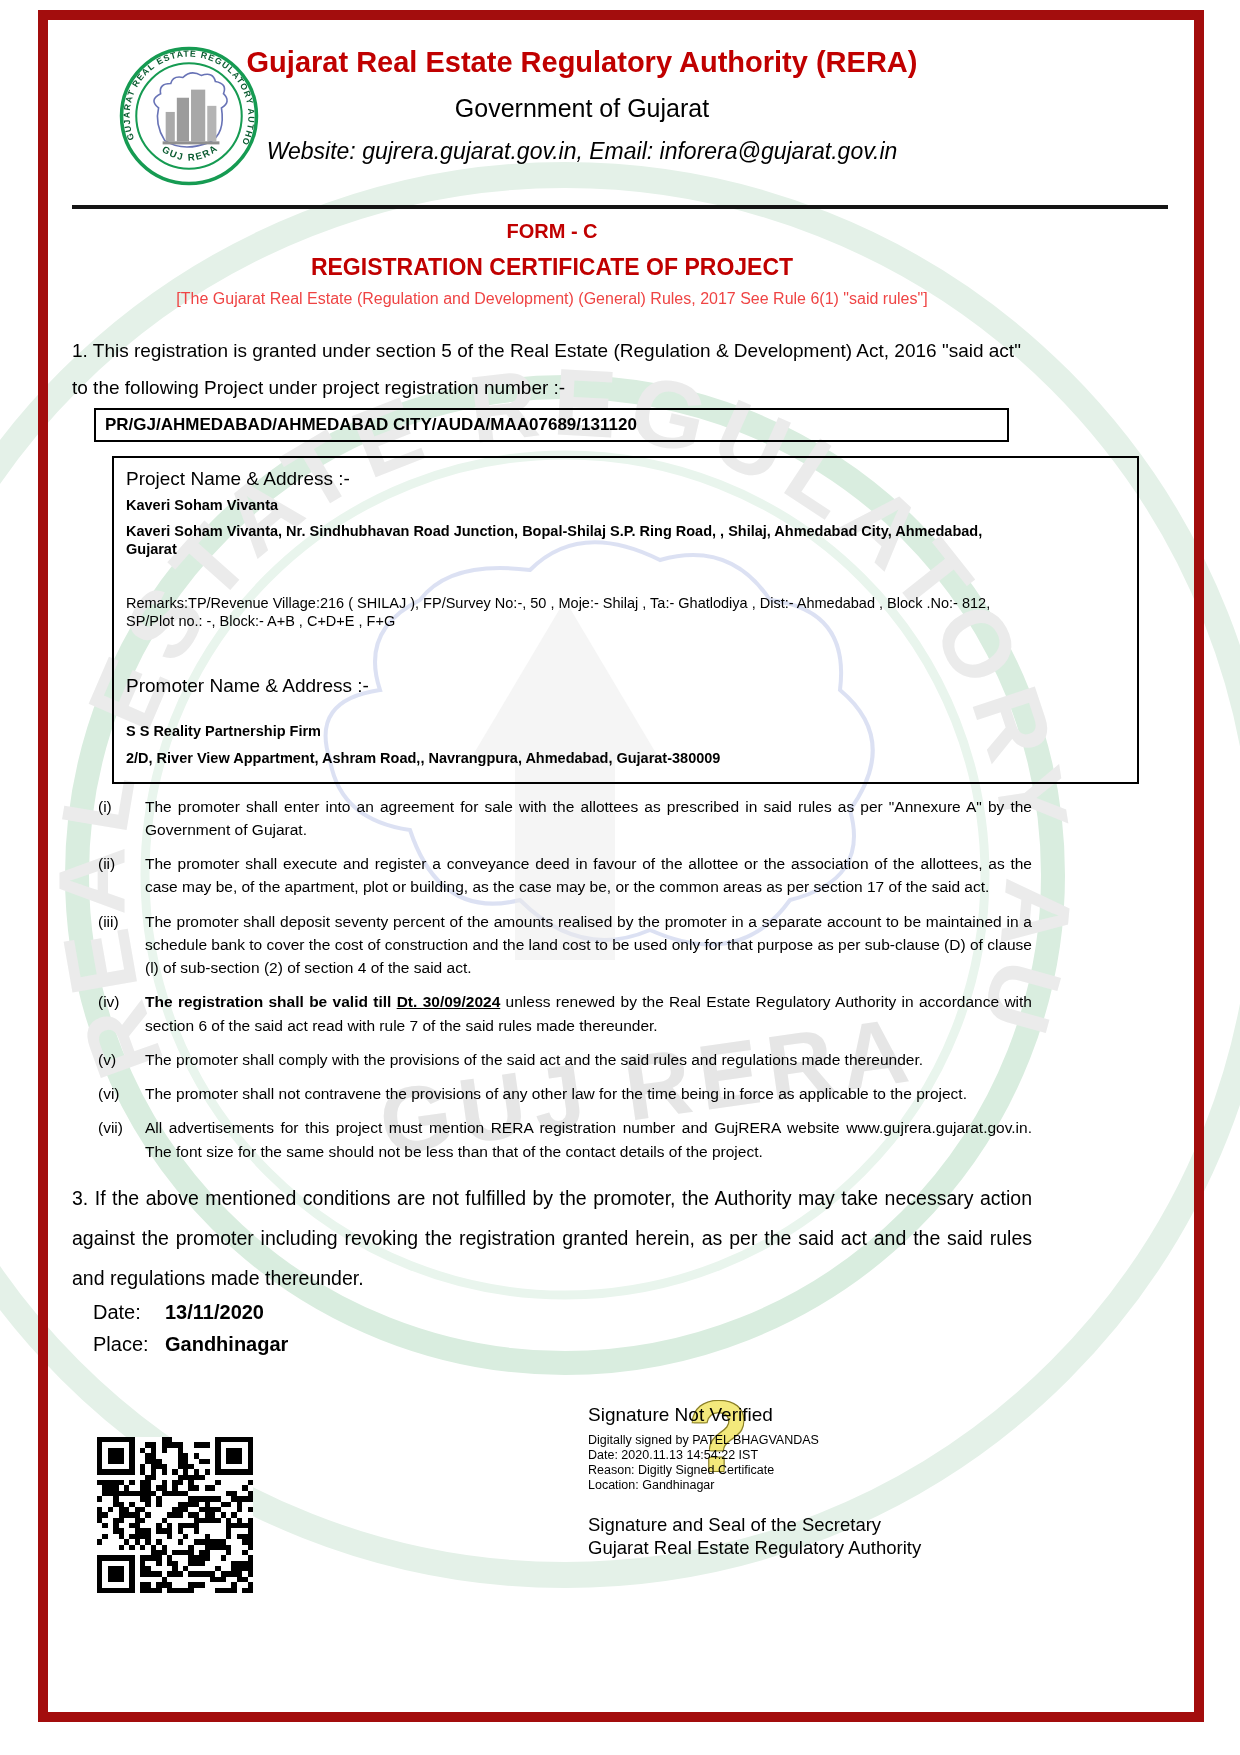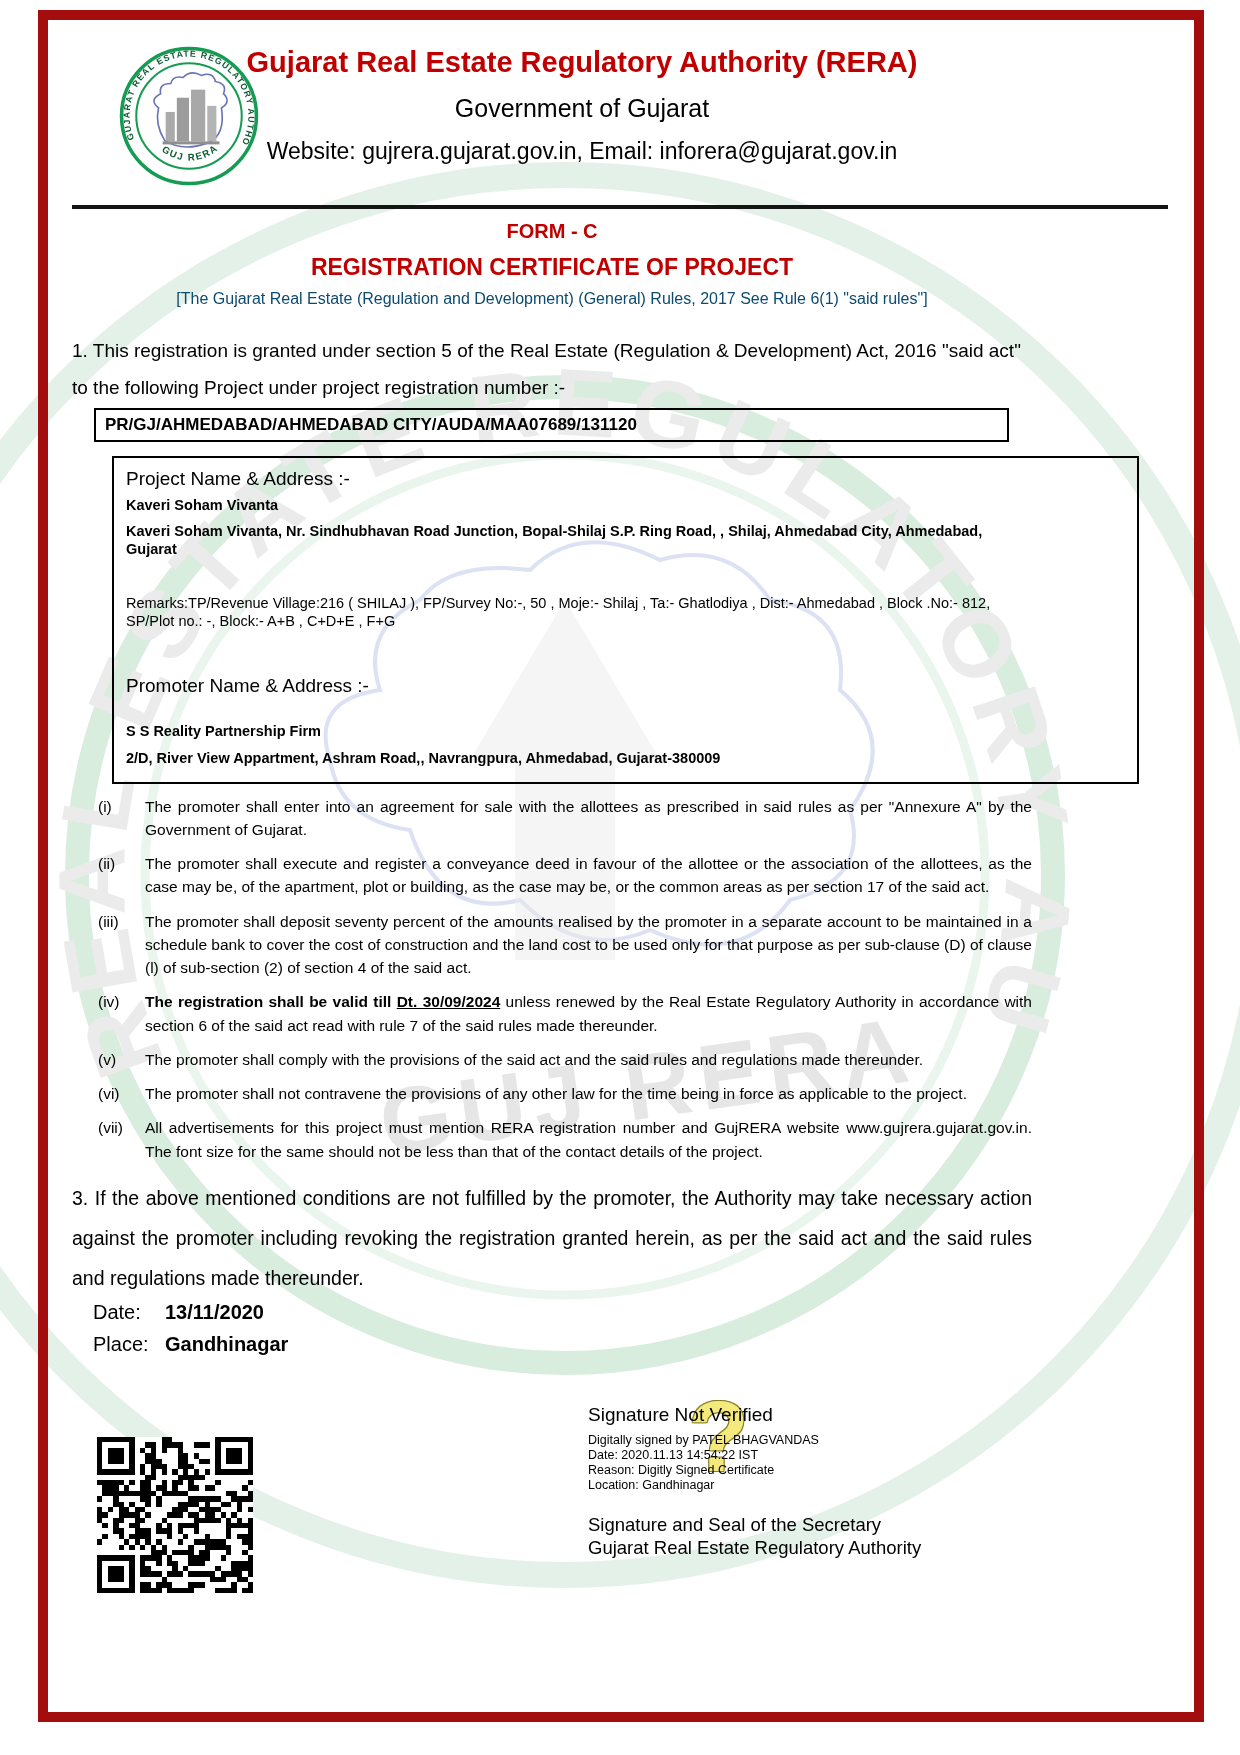--- a/index.html
+++ b/index.html
@@ -11,24 +11,24 @@
     position:absolute;left:38px;top:10px;width:1166px;height:1712px;
     border:10px solid #a30d0d;box-sizing:border-box;z-index:2;pointer-events:none;
   }
   .watermark{position:absolute;left:0;top:0;z-index:0;}
   .rule{position:absolute;left:72px;top:205px;width:1096px;height:4px;background:#151515;z-index:1;}
   .content{position:absolute;left:72px;top:40px;width:960px;z-index:1;}
   .logo{position:absolute;left:46px;top:5px;width:142px;height:142px;}
   .header-text{text-align:center;height:160px;padding-left:60px;box-sizing:border-box;}
   .h-title{color:#c00000;font-size:29px;font-weight:bold;margin:6px 0 0;}
   .h-gov{font-size:25px;margin:15px 0 0;}
-  .h-web{font-size:23px;margin:15px 0 0;}
+  .h-web{font-size:23px;margin:15px 0 0;font-style:italic;}
   .form-c{color:#c00000;font-weight:bold;font-size:20px;text-align:center;margin:14px 0 0;}
   .cert-title{color:#c00000;font-weight:bold;font-size:23px;text-align:center;margin:11px 0 0;}
-  .rules-ref{color:#0c4a6e;font-size:16px;text-align:center;margin:9px 0 0;}
+  .rules-ref{color:#ef4444;font-size:16px;text-align:center;margin:9px 0 0;}
   .para1{font-size:19px;line-height:1.95;margin:24px 0 0;}
   .reg-box{
     margin:2px 0 0 22px;width:915px;box-sizing:border-box;border:2px solid #000;
     font-weight:bold;font-size:17px;padding:5px 9px;
   }
   .proj-box{
     margin:14px 0 0 40px;width:1027px;box-sizing:border-box;border:2px solid #000;
     padding:10px 12px 16px;min-height:286px;
   }
   .box-heading{font-size:19px;}

